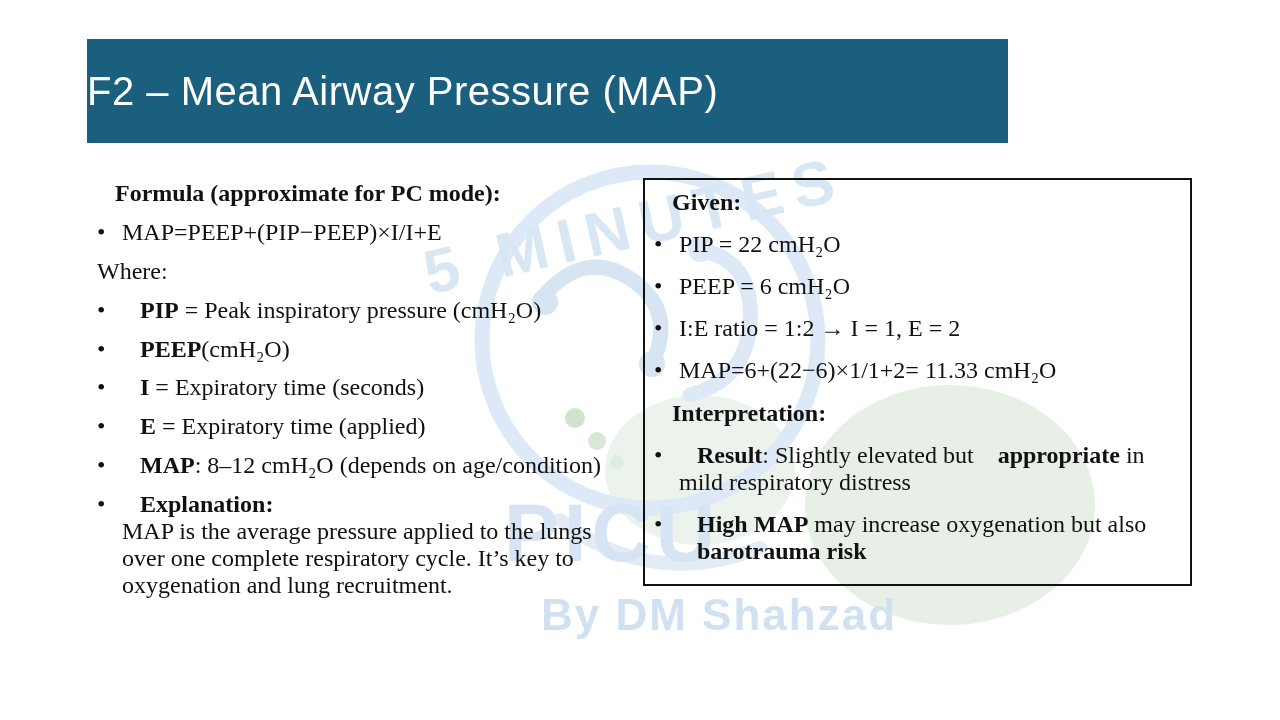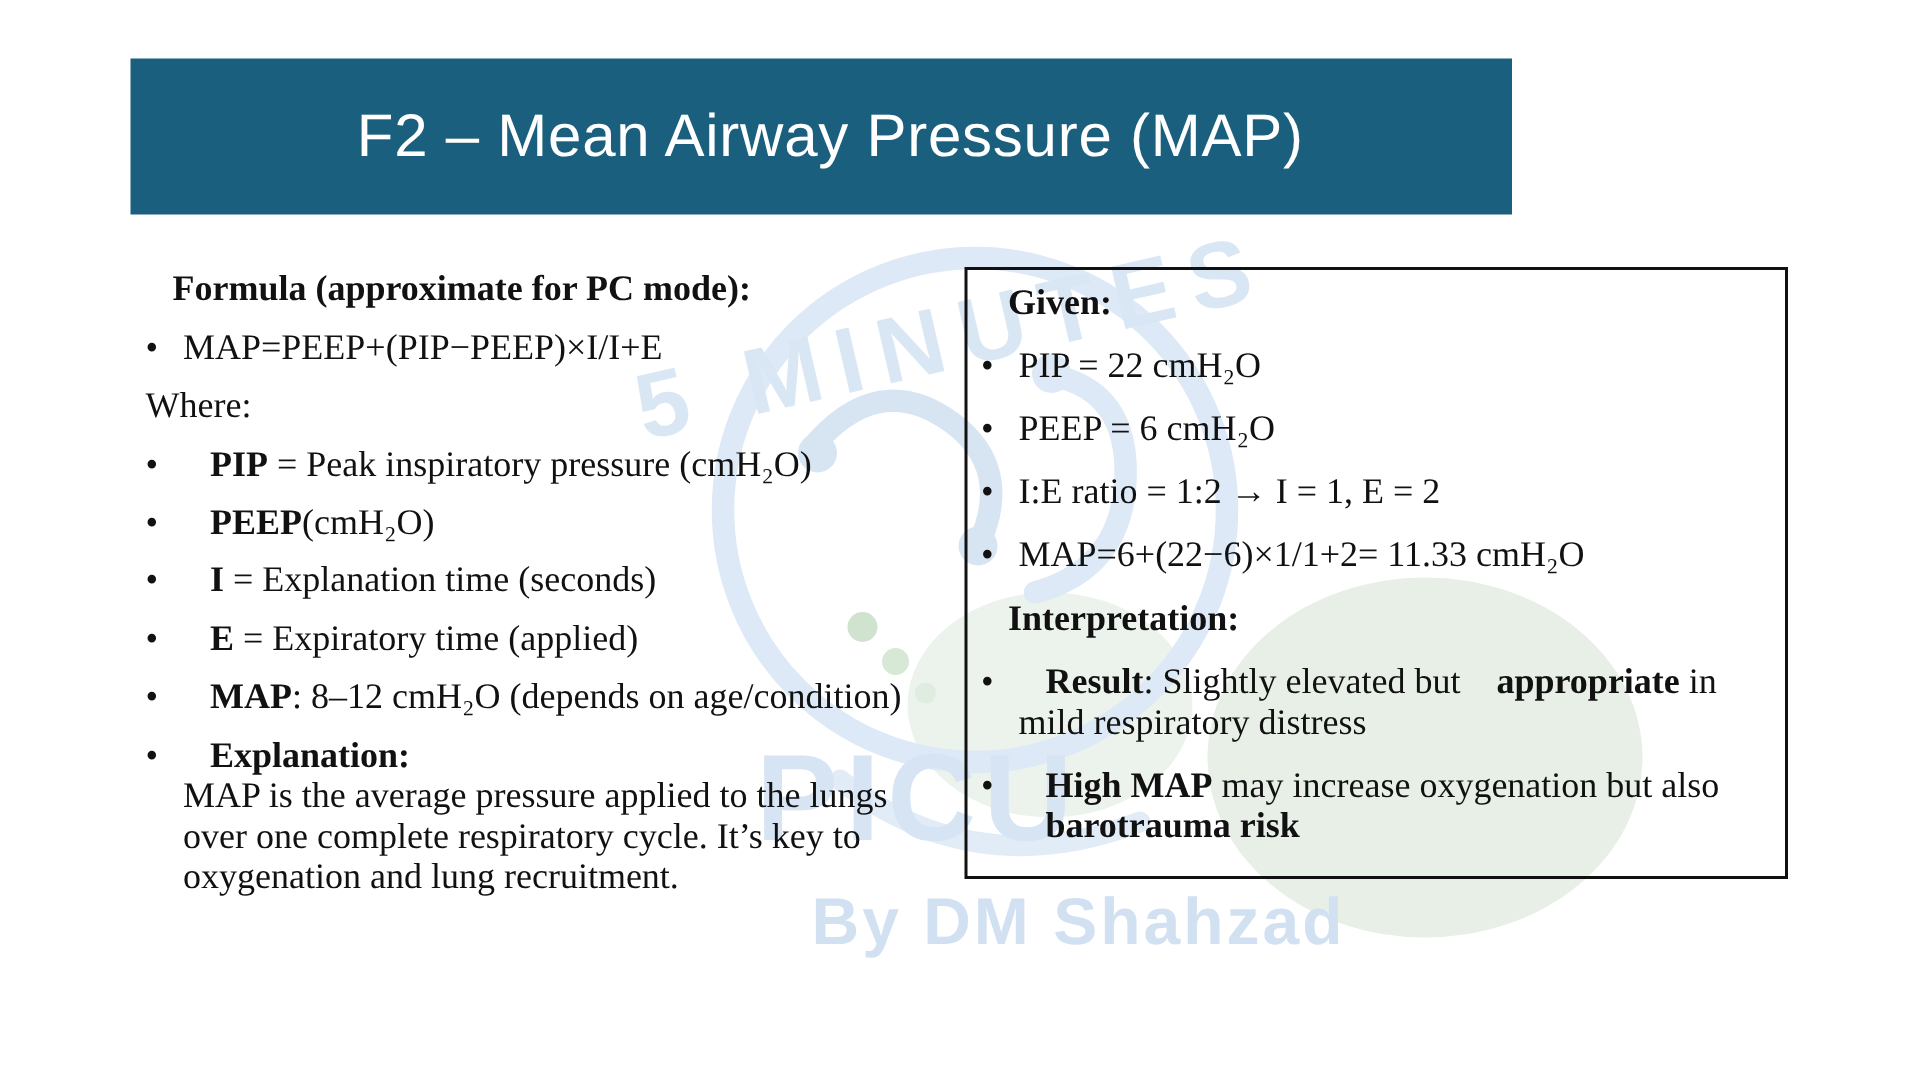--- a/index.html
+++ b/index.html
@@ -19,21 +19,21 @@
     left:425px; top:238px; font-size:62px; letter-spacing:11px;
     color:#d9e7f4; transform:rotate(-13deg); transform-origin:left center;
   }
   .wm-picu { left:504px; top:486px; font-size:82px; letter-spacing:5px; color:#d6e4f3; }
   .wm-author { left:541px; top:590px; font-size:44px; letter-spacing:2px; color:#d2e1f2; }
 
   
   .title-bar {
     position:absolute; left:87px; top:39px; width:921px; height:104px;
     background:#1a5f7d; z-index:2;
-    display:flex; align-items:center; padding-left:12px; box-sizing:border-box;justify-content:center;
+    display:flex; align-items:center; padding-left:0; box-sizing:border-box;
   }
   .title-bar h1 {
     margin:0; font-family:"Liberation Sans", sans-serif;
     font-weight:400; font-size:40px; color:#ffffff; letter-spacing:0.5px;
   }
 
   
   .left-col {
     position:absolute; left:97px; top:180px; width:516px; z-index:1;
     font-size:24px; line-height:1.12;
@@ -102,21 +102,21 @@
       <span class="bullet-text"><span class="b">PIP</span><span> = Peak inspiratory pressure (cmH₂O)</span></span>
     </div>
 
     <div class="bullet-row">
       <span class="bullet-glyph">•</span>
       <span class="bullet-text"><span class="b">PEEP</span><span>(cmH₂O)</span></span>
     </div>
 
     <div class="bullet-row">
       <span class="bullet-glyph">•</span>
-      <span class="bullet-text"><span class="b">I</span><span> = Explanation time (seconds)</span></span>
+      <span class="bullet-text"><span class="b">I</span><span> = Expiratory time (seconds)</span></span>
     </div>
 
     <div class="bullet-row">
       <span class="bullet-glyph">•</span>
       <span class="bullet-text"><span class="b">E</span><span> = Expiratory time (applied)</span></span>
     </div>
 
 
     <div class="bullet-row">
       <span class="bullet-glyph">•</span>

